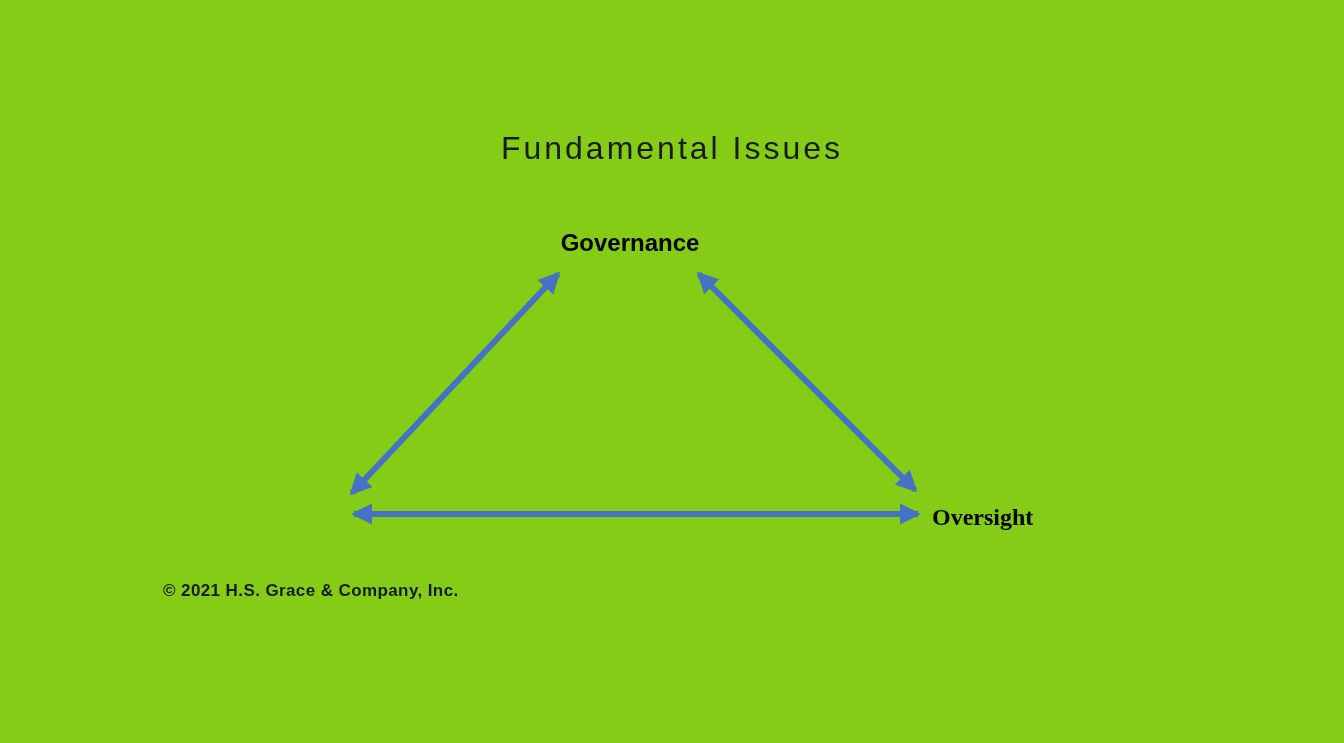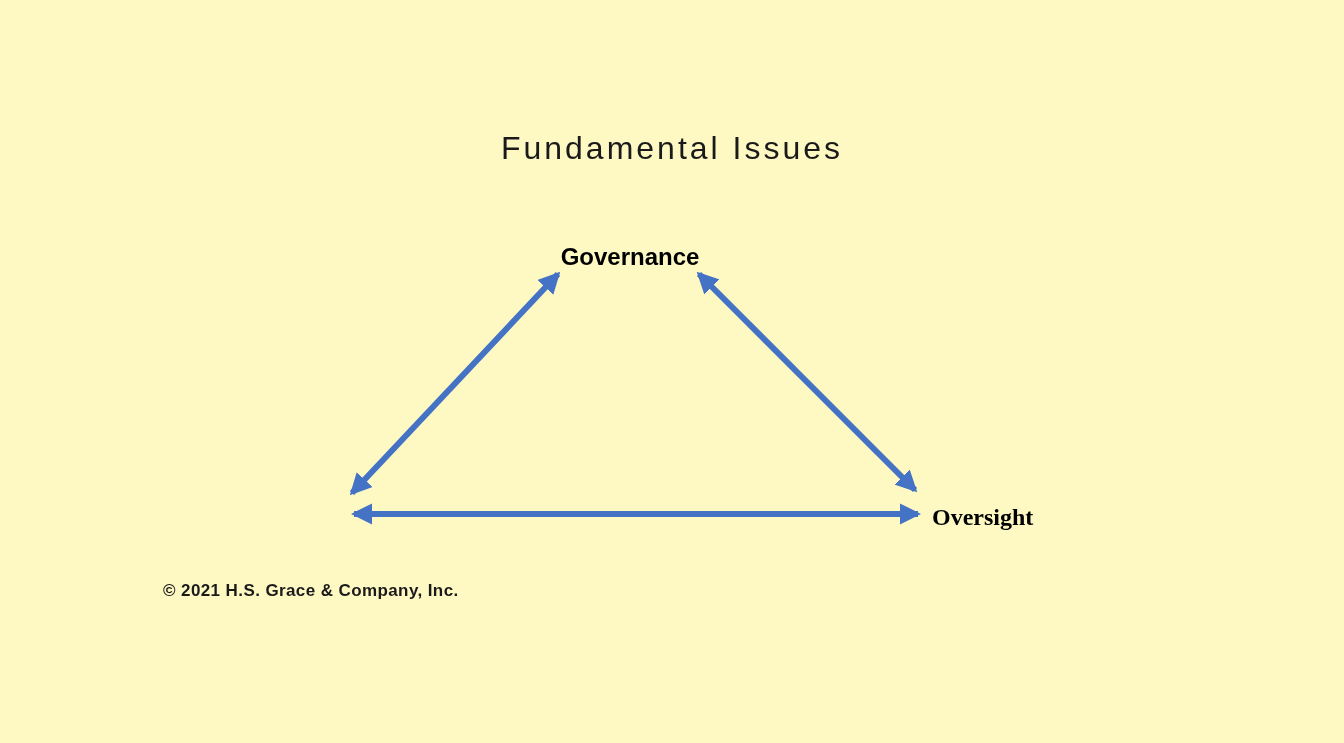--- a/index.html
+++ b/index.html
@@ -5,21 +5,21 @@
   html, body {
     margin: 0;
     padding: 0;
     background: #ffffff;
     font-family: "Liberation Sans", sans-serif;
   }
   .slide {
     position: relative;
     width: 1344px;
     height: 743px;
-    background: #fef9c3;
+    background: #84cc16;
     overflow: hidden;
   }
   .title {
     position: absolute;
     left: 0;
     top: 130px;
     width: 1344px;
     text-align: center;
     font-size: 32px;
     font-weight: 500;
@@ -38,21 +38,20 @@
     font-size: 24px;
     font-weight: 700;
     color: #000000;
     white-space: nowrap;
   }
   .label-governance {
     left: 0;
     top: 229px;
     width: 1260px;
     text-align: center;
-    margin-top: 14px;
   }
   .label-management {
     left: 168px;
     top: 501px;
   }
   .label-oversight {
     left: 932px;
     top: 504px;
     font-family: Liberation Serif, serif;
   }

